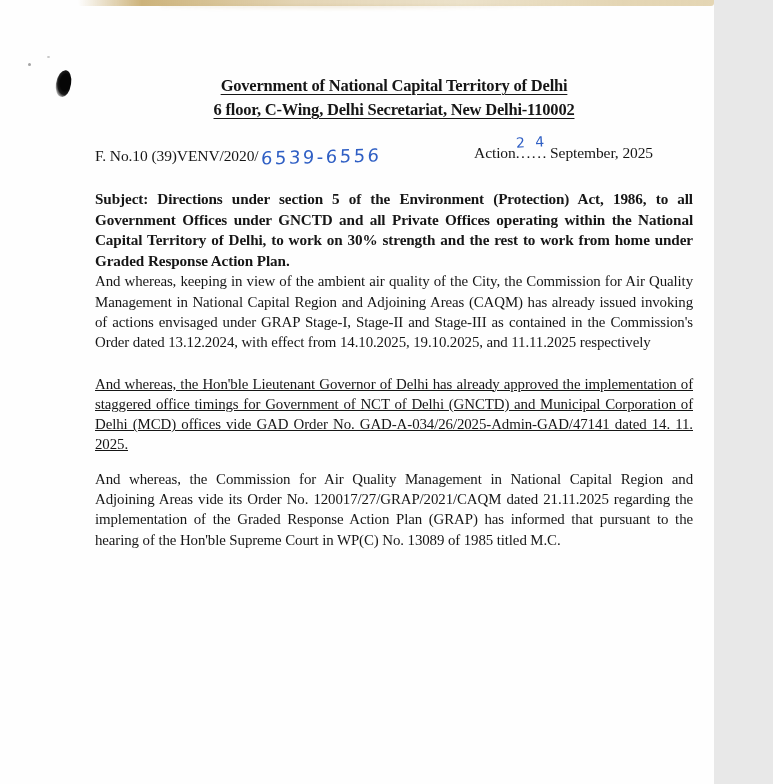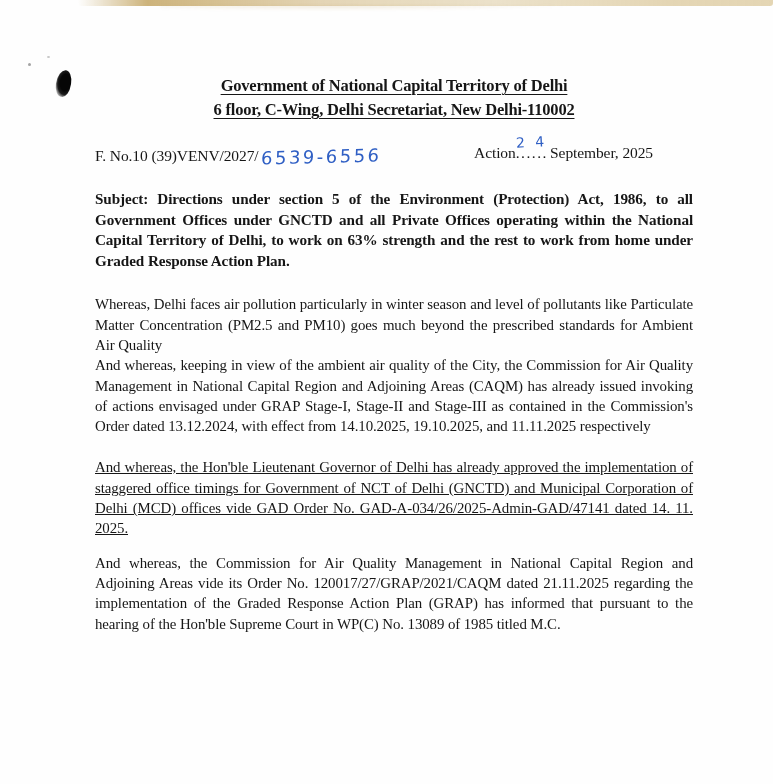--- a/index.html
+++ b/index.html
@@ -2,21 +2,21 @@
 <html><head>
 <meta charset="utf-8">
 <style>
   html, body {
     margin: 0;
     padding: 0;
     background: #e8e8e8;
   }
   .page {
     position: relative;
-    width: 773px;
+    width: 714px;
     height: 784px;
     background: #fefefe;
     overflow: hidden;
     font-family: "Liberation Serif", serif;
     color: #161616;
   }
   
   .scan-edge {
     position: absolute;
     top: 0;
@@ -150,28 +150,27 @@
 
   <div class="content">
 
     <div class="header">
       <div class="h-line">Government of National Capital Territory of Delhi</div>
       <div class="h-line">6 floor, C-Wing, Delhi Secretariat, New Delhi-110002</div>
     </div>
 
     <div class="ref-row">
       <span>
-        <span>F. No.10 (39)VENV/2027/</span><span class="handwritten hw-big">6539-6556</span>
+        <span>F. No.10 (39)VENV/2020/</span><span class="handwritten hw-big">6539-6556</span>
       </span>
       <span>
         <span>Action</span><span class="dots-wrap"><span class="dots">.....</span><span class="handwritten hw-date">2 4</span></span><span>. September, 2025</span>
       </span>
     </div>
 
-    <p class="subject">Subject: Directions under section 5 of the Environment (Protection) Act, 1986, to all Government Offices under GNCTD and all Private Offices operating within the National Capital Territory of Delhi, to work on 63% strength and the rest to work from home under Graded Response Action Plan.</p>
+    <p class="subject">Subject: Directions under section 5 of the Environment (Protection) Act, 1986, to all Government Offices under GNCTD and all Private Offices operating within the National Capital Territory of Delhi, to work on 30% strength and the rest to work from home under Graded Response Action Plan.</p>
 
-    <p class="para-0">Whereas, Delhi faces air pollution particularly in winter season and level of pollutants like Particulate Matter Concentration (PM2.5 and PM10) goes much beyond the prescribed standards for Ambient Air Quality</p>
     <p class="para-2">And whereas, keeping in view of the ambient air quality of the City, the Commission for Air Quality Management in National Capital Region and Adjoining Areas (CAQM) has already issued invoking of actions envisaged under GRAP Stage-I, Stage-II and Stage-III as contained in the Commission's Order dated 13.12.2024, with effect from 14.10.2025, 19.10.2025, and 11.11.2025 respectively</p>
     <p class="para-3">And whereas, the Hon'ble Lieutenant Governor of Delhi has already approved the implementation of staggered office timings for Government of NCT of Delhi (GNCTD) and Municipal Corporation of Delhi (MCD) offices vide GAD Order No. GAD-A-034/26/2025-Admin-GAD/47141 dated 14. 11. 2025.</p>
     <p class="para-4">And whereas, the Commission for Air Quality Management in National Capital Region and Adjoining Areas vide its Order No. 120017/27/GRAP/2021/CAQM dated 21.11.2025 regarding the implementation of the Graded Response Action Plan (GRAP) has informed that pursuant to the hearing of the Hon'ble Supreme Court in WP(C) No. 13089 of 1985 titled M.C.</p>
 
   </div>
 </div>
 
 </body></html>

